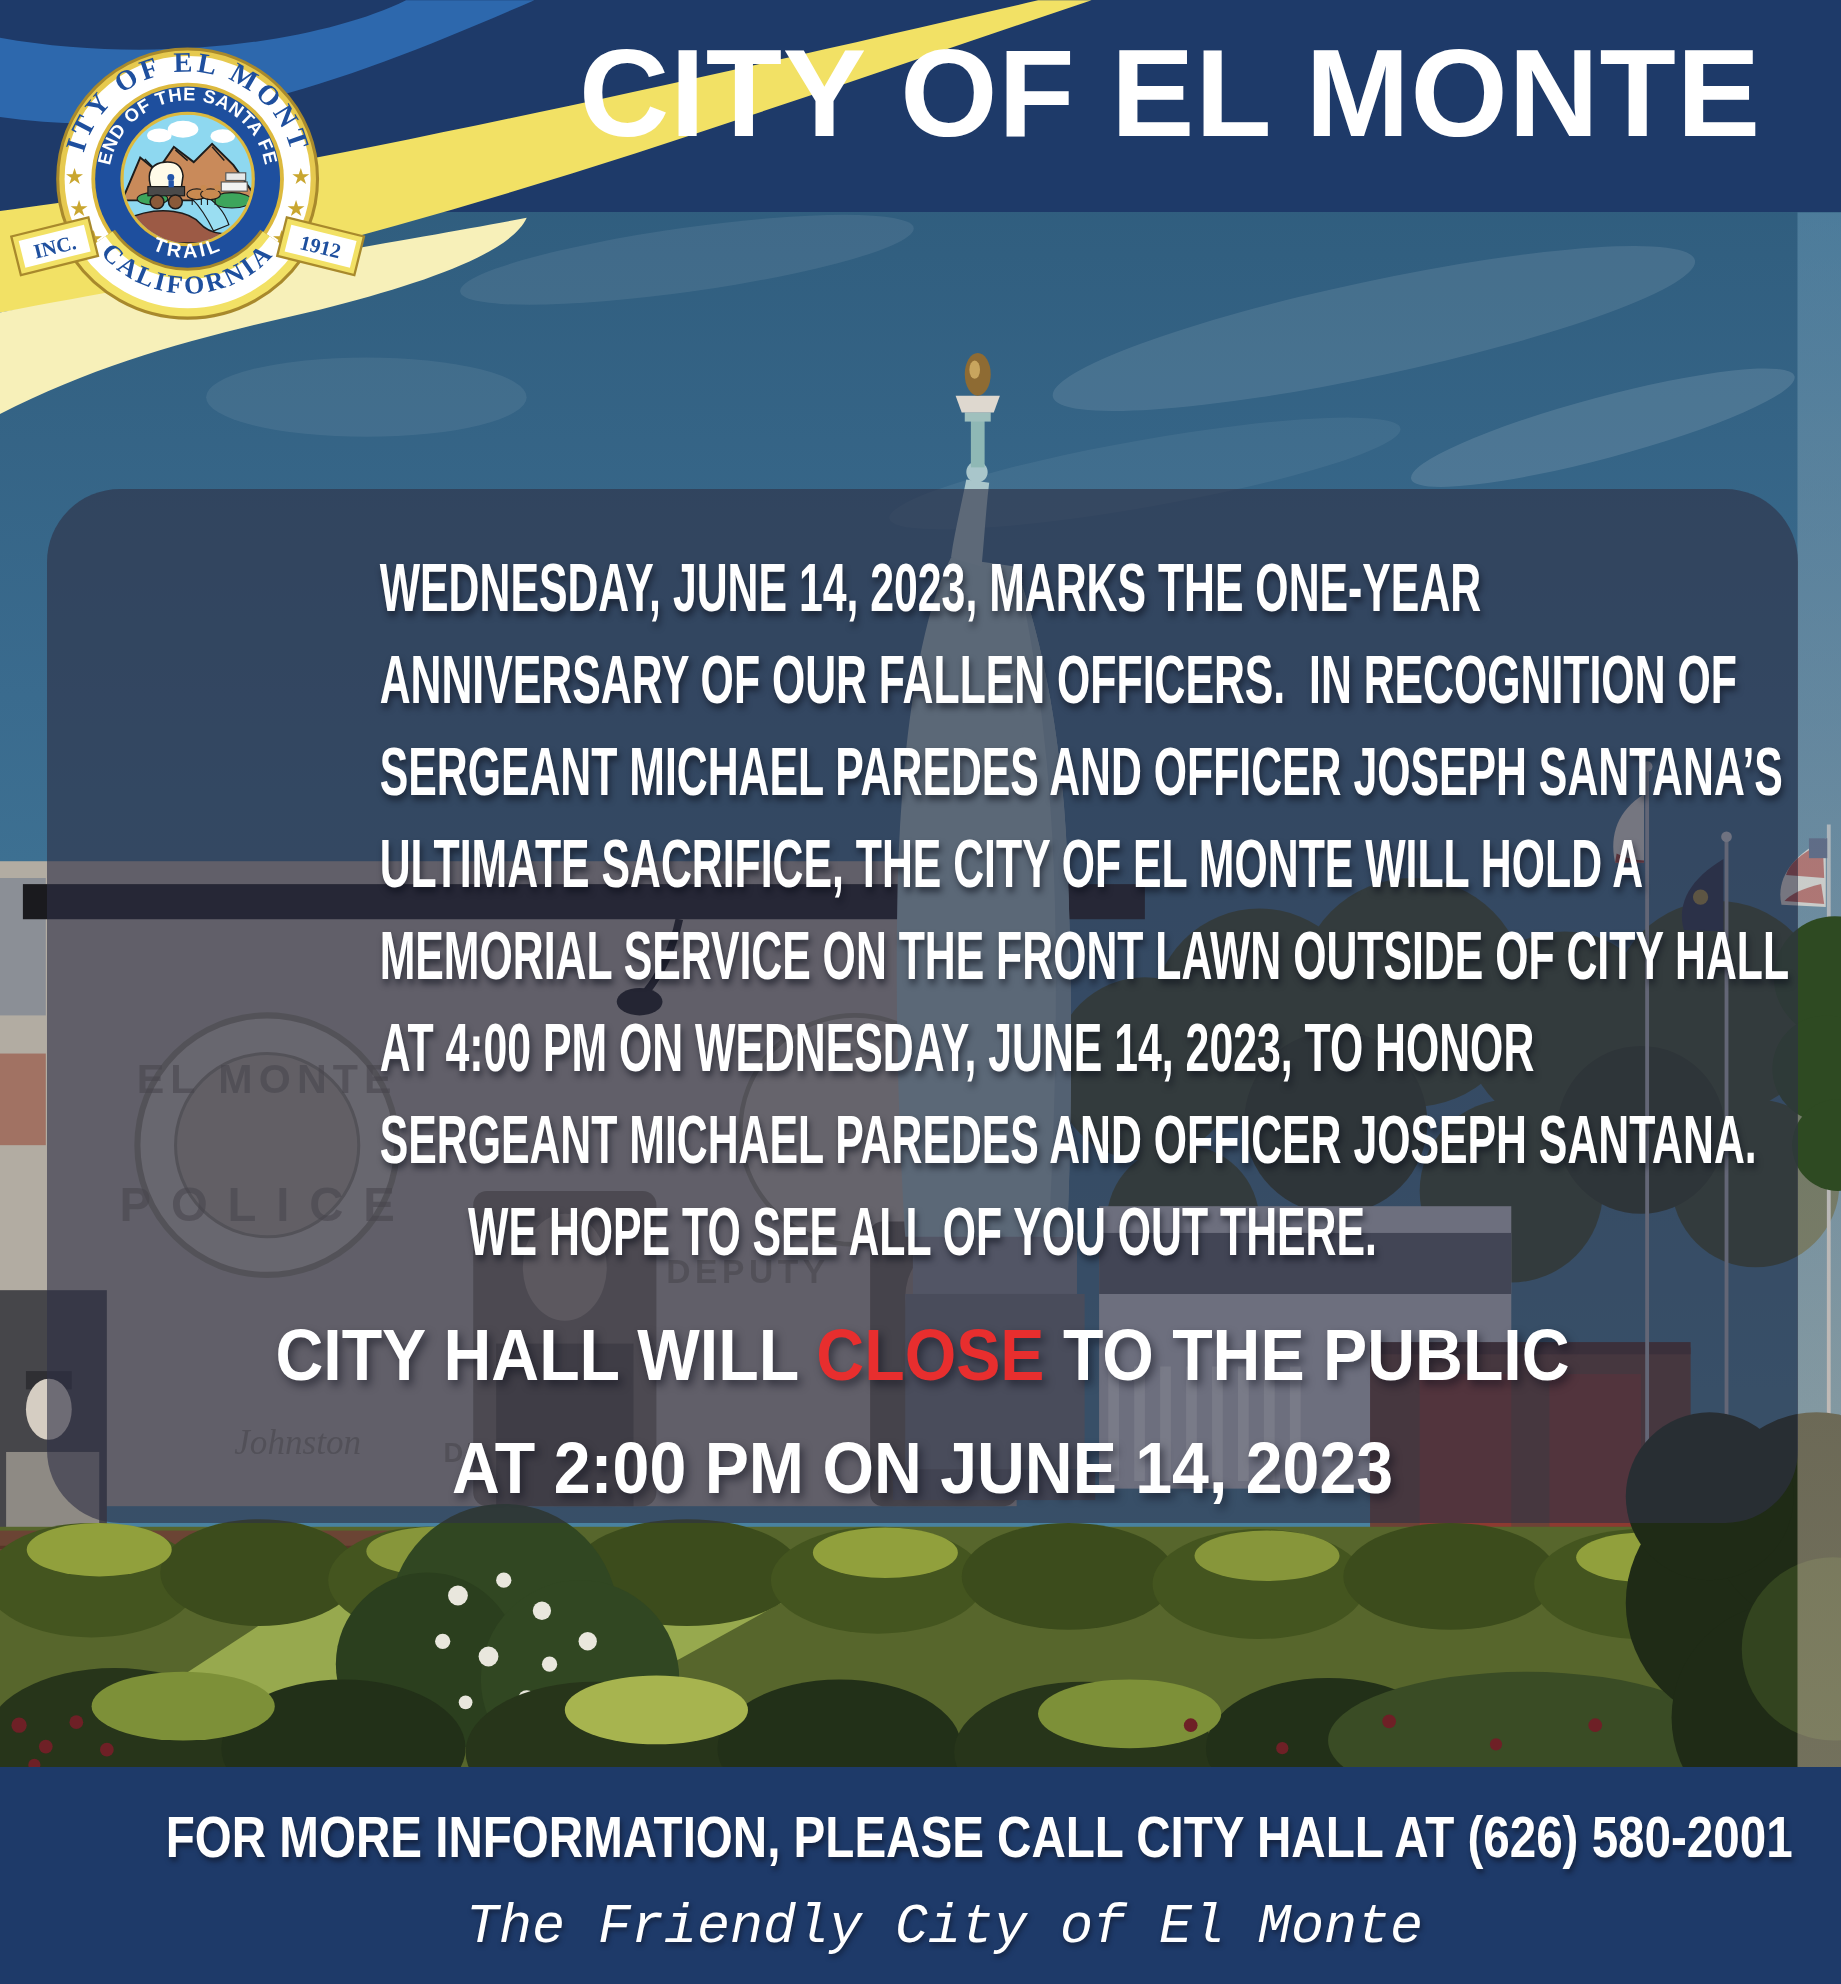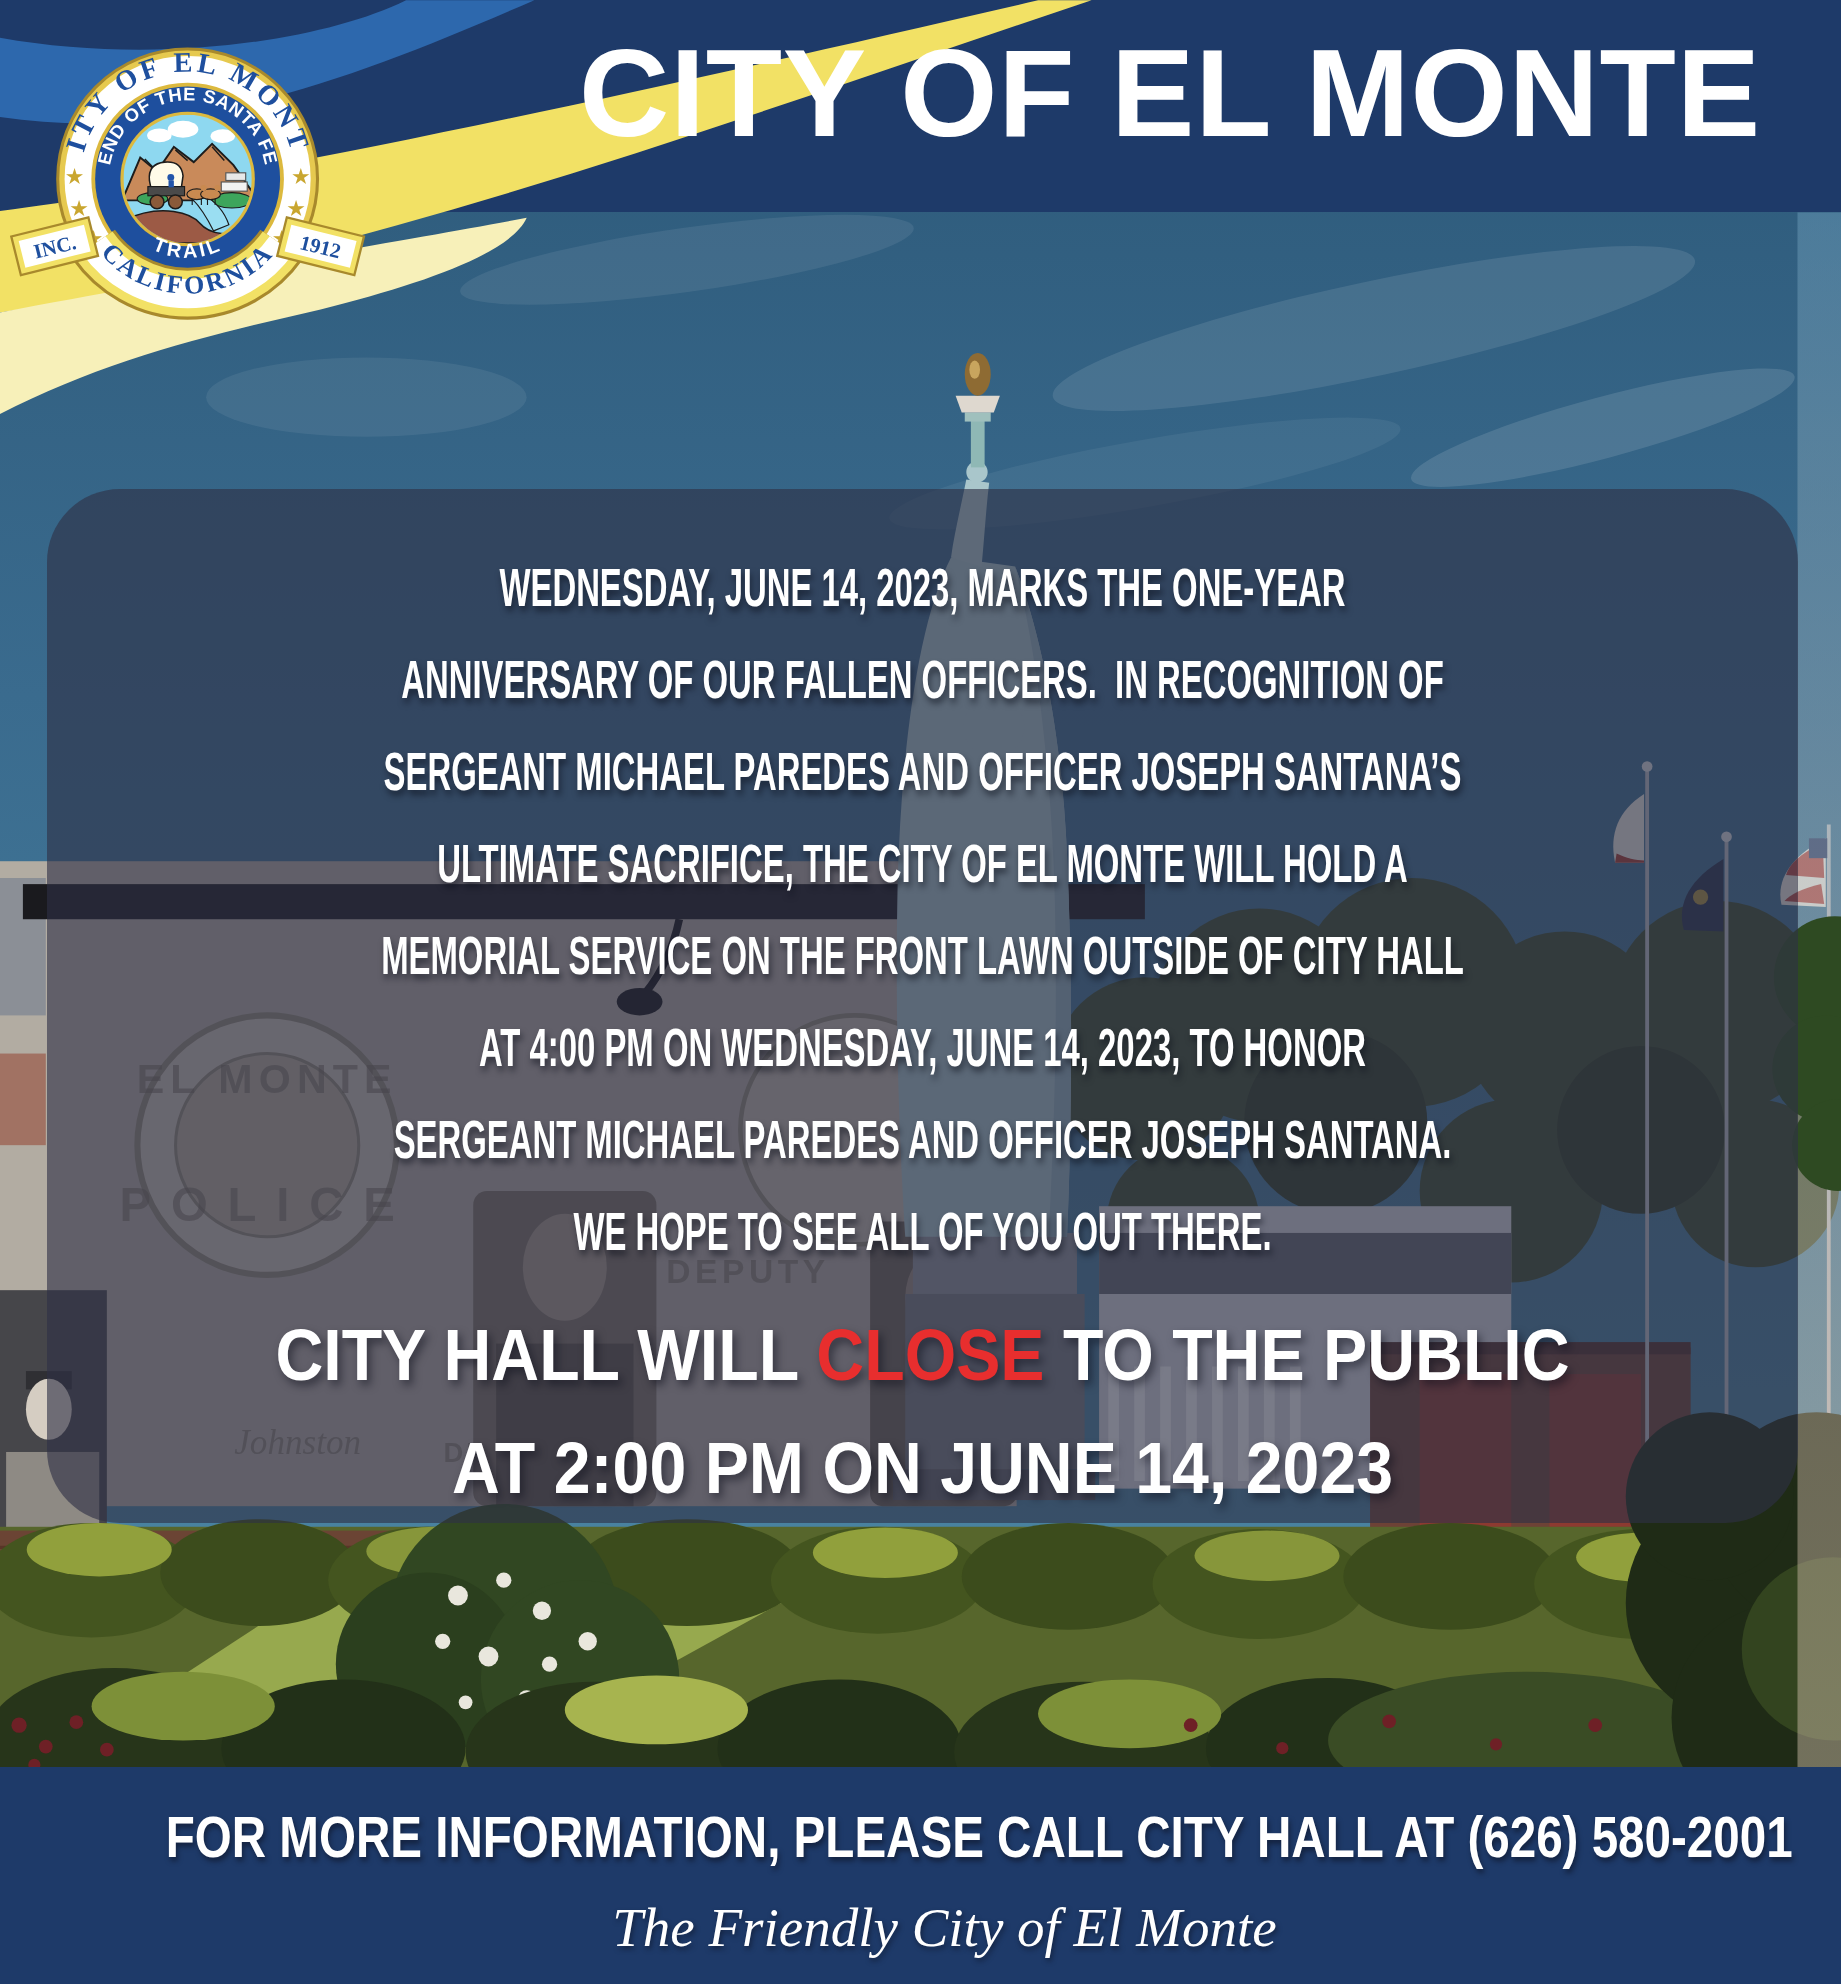--- a/index.html
+++ b/index.html
@@ -21,21 +21,21 @@
   .seal-wrap{position:absolute;z-index:5;left:-4.6px;top:-6.1px;}
   .header-title{
     position:absolute;z-index:6;left:504px;top:20px;width:1332px;height:145px;
     line-height:145px;text-align:center;color:#ffffff;font-weight:bold;
     font-size:125px;letter-spacing:0.8px;white-space:pre;
     font-family:"Liberation Sans",sans-serif;
   }
   
   .announcement{
     position:absolute;z-index:6;left:47px;top:542px;width:1751px;
-    text-align:center;color:#ffffff;font-weight:bold;font-size:53px;line-height:92px;
+    text-align:center;color:#ffffff;font-weight:bold;font-size:69px;line-height:92px;
   }
   .ann-line{white-space:pre;transform:scaleX(0.62);transform-origin:50% 50%;
     text-shadow:3.1px 4.6px 7.6px rgba(10,12,24,0.55);}
   
   .closure{
     position:absolute;z-index:6;left:47px;top:1299px;width:1751px;
     text-align:center;color:#ffffff;font-weight:bold;font-size:72px;line-height:113px;
   }
   .closure-line{white-space:pre;transform:scaleX(0.92);transform-origin:50% 50%;
     text-shadow:3.8px 5.3px 9.2px rgba(10,12,24,0.5);}
@@ -44,21 +44,21 @@
   .footer-band{position:absolute;z-index:3;left:0;top:1767px;width:1841px;height:218px;background:#1e3a69;}
   .footer-info{
     position:absolute;z-index:6;left:0;top:1796px;width:1841px;line-height:81px;
     text-align:center;color:#ffffff;font-weight:bold;font-size:58px;white-space:pre;
     transform:scaleX(0.82);transform-origin:50% 50%;
     text-shadow:2.3px 3.8px 6.1px rgba(10,12,24,0.5);
   }
   .footer-tagline{
     position:absolute;z-index:6;left:0;top:1886px;width:1841px;line-height:84px;
     text-align:center;color:#ffffff;font-size:55px;font-style:italic;
-    font-family:Liberation Serif, serif;white-space:pre;
+    font-family:Liberation Mono, monospace;white-space:pre;
     text-shadow:1.5px 3.1px 5.3px rgba(10,12,24,0.5);
     padding-left:48px;
   }
   
   .seal-serif{font-family:"Liberation Serif",serif;font-weight:bold;}
   .seal-sans{font-family:"Liberation Sans",sans-serif;font-weight:bold;}
   .mural-text{font-family:"Liberation Sans",sans-serif;font-weight:bold;fill:#6d6557;opacity:.55;}
 </style>
 </head>
 <body>

